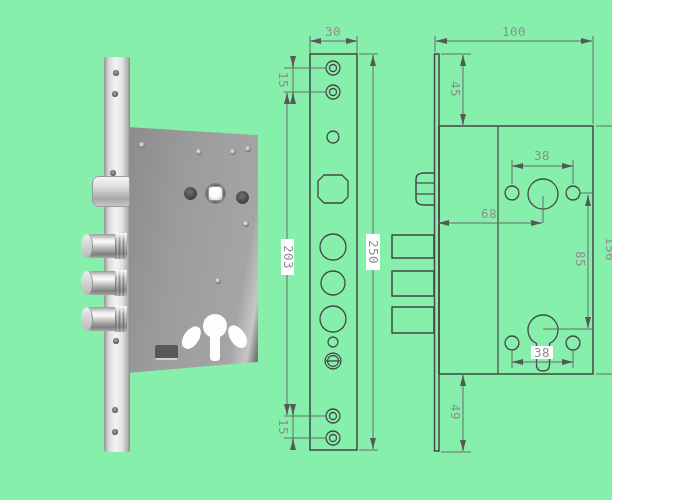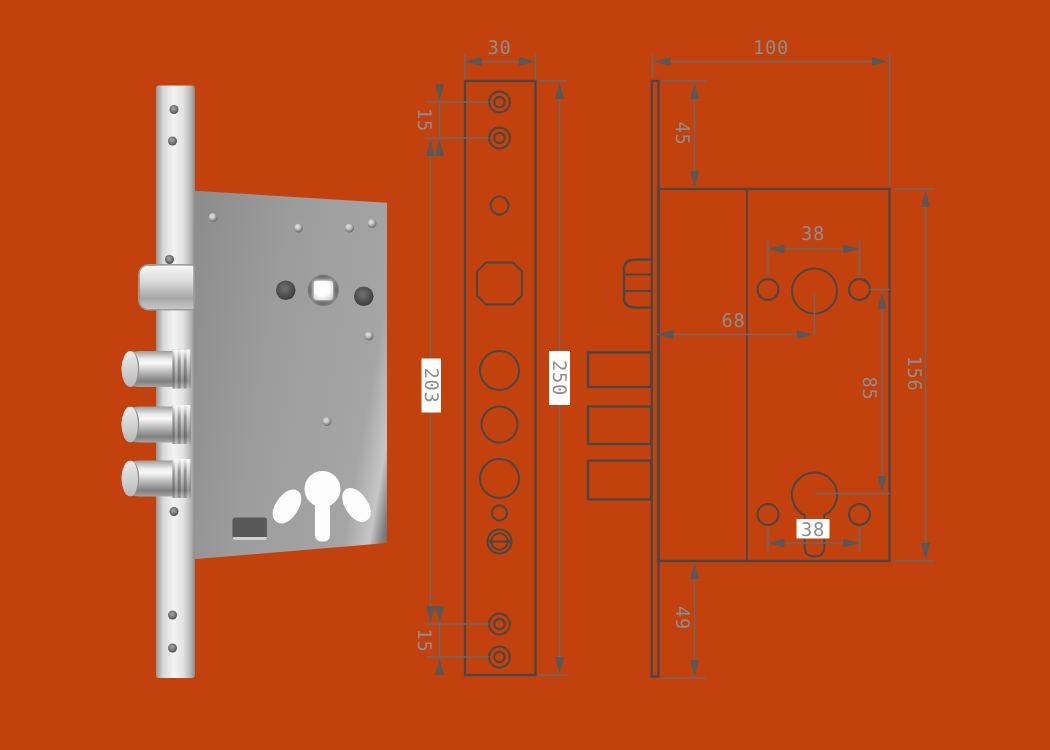--- a/index.html
+++ b/index.html
@@ -1,16 +1,16 @@
 <!DOCTYPE html>
 <html><head>
 <meta charset="utf-8">
 <style>
   html,body{margin:0;padding:0;background:#fff;}
-  .screen{position:relative;width:700px;height:500px;background:#c2410c;overflow:hidden;
+  .screen{position:relative;width:612px;height:500px;background:#86efac;overflow:hidden;
           font-family:"DejaVu Sans Mono","Liberation Mono",monospace;}
   .abs{position:absolute;}
   svg text{font-family:"DejaVu Sans Mono","Liberation Mono",monospace;font-size:12.5px;
            fill:#8e8e8e;letter-spacing:.5px;}
   
   .photo{position:absolute;left:0;top:0;width:280px;height:500px;}
   .lockbody{position:absolute;left:127px;top:127px;width:131px;height:246px;z-index:1;
     background:linear-gradient(100deg,#8b8b8b 0%,#9c9c9c 40%,#a5a5a5 82%,#c6c6c6 92%,#7d7d7d 97%,#666 100%);
     clip-path:polygon(0 0,100% 3.3%,100% 95.5%,0 100%);}
   .rivet{position:absolute;width:6px;height:6px;border-radius:50%;

